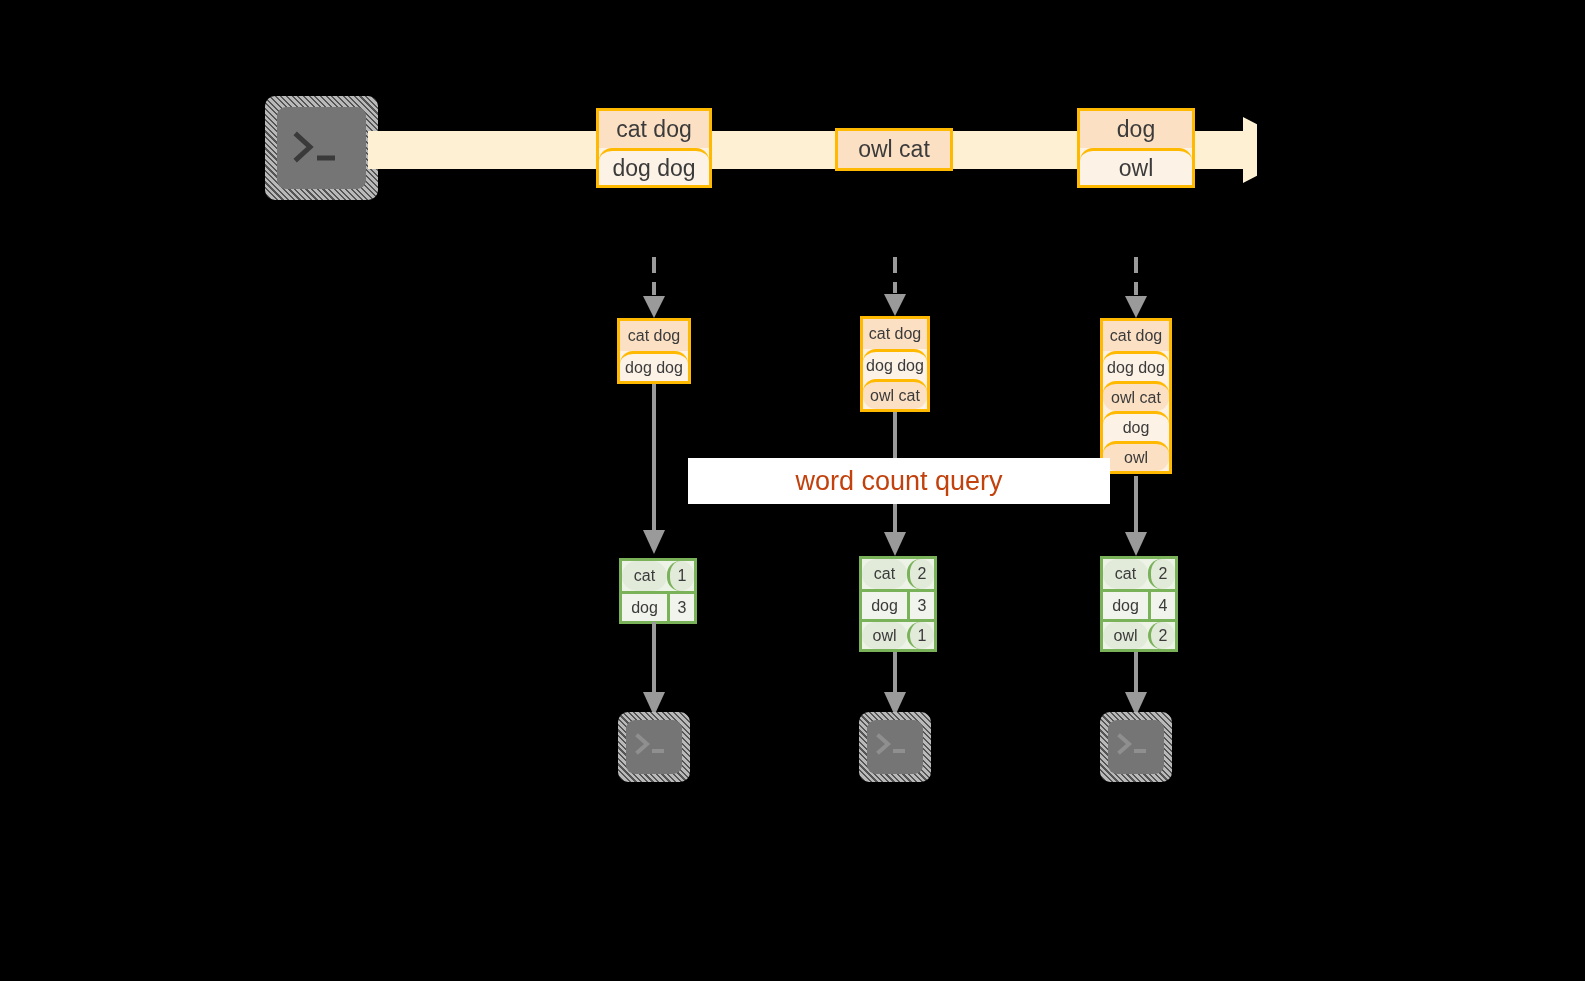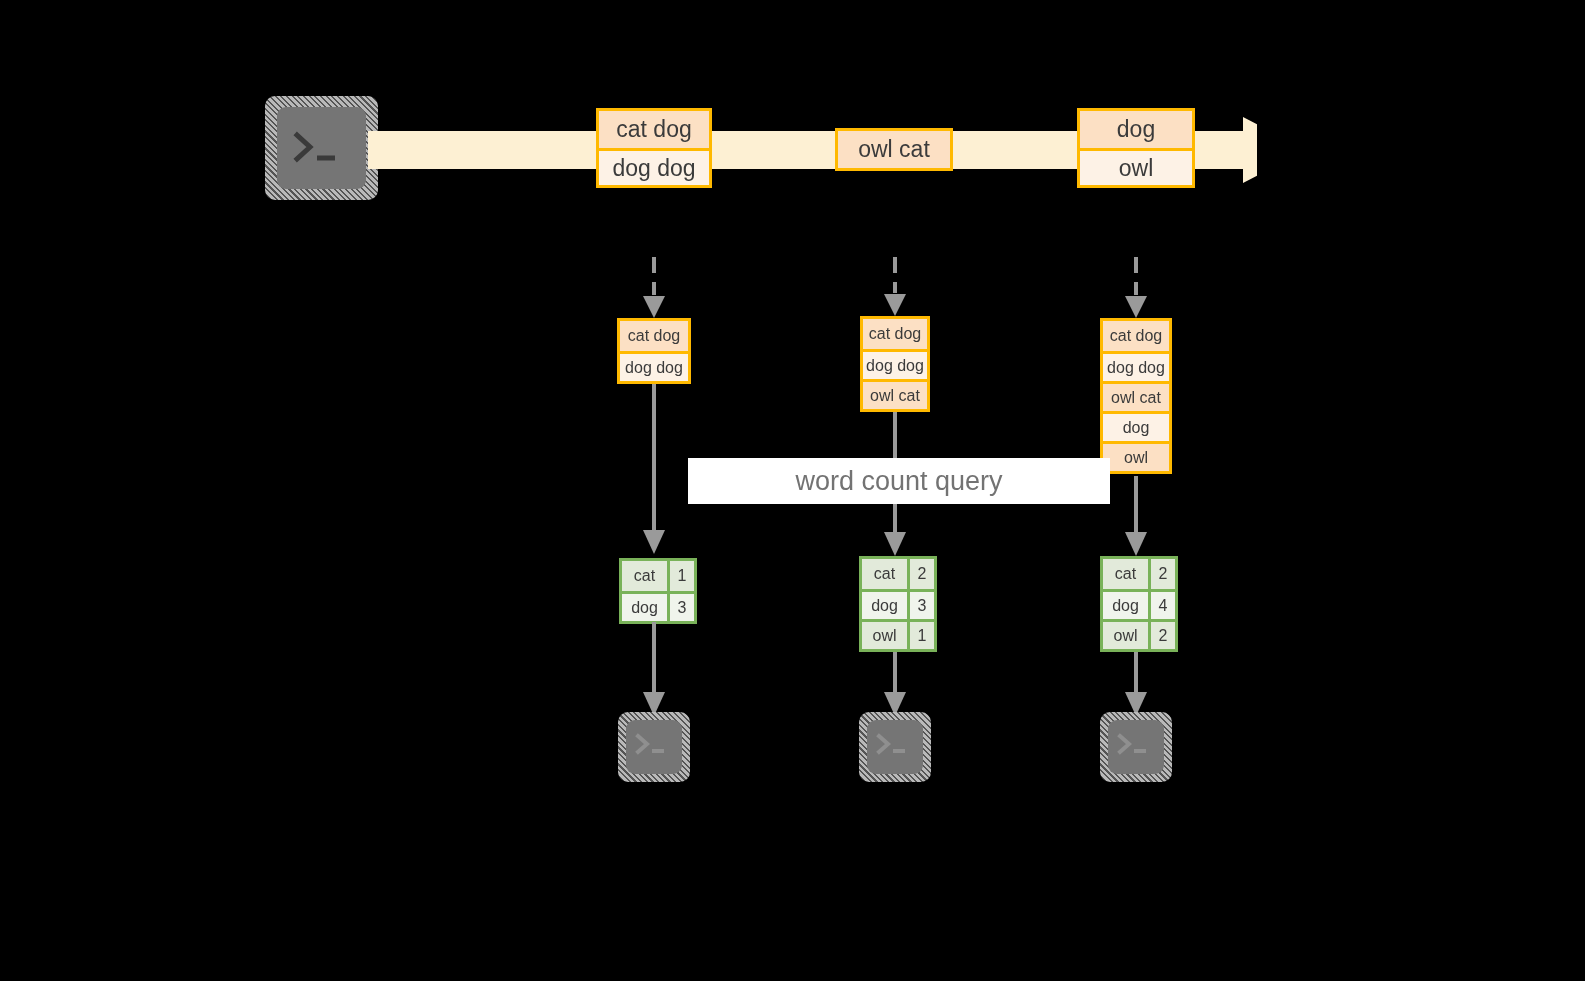--- a/index.html
+++ b/index.html
@@ -61,21 +61,21 @@
   .obox .row {
     box-sizing: border-box;
     display: flex;
     align-items: center;
     justify-content: center;
     color: #3b3b3b;
     white-space: nowrap;
   }
   .obox .row.dark { background: #fce0c4; }
   .obox .row.light { background: #fdf2e6; }
-  .obox .row + .row { border-top: 3px solid #ffb900; }
+  .obox .row + .row { border-top: 3px solid #ffb900; border-radius: 13px; }
 
   .obox.big .row { height: 37px; font-size: 23px; }
   .obox.small .row { height: 30px; font-size: 16px; }
 
   
   .gbox {
     position: absolute;
     box-sizing: border-box;
     border: 3px solid #79b259;
     background: #eef3e8;
@@ -92,40 +92,40 @@
     box-sizing: border-box;
     display: flex;
     align-items: center;
     justify-content: center;
     font-size: 16px;
     color: #3b3b3b;
     white-space: nowrap;
   }
   .gbox .gcell.word { width: 45px; }
   .gbox .gcell.count { width: 27px; border-left: 3px solid #79b259; }
-  .gbox .grow.dark .gcell { background: #e2eada; }
+  .gbox .grow.dark .gcell { background: #e2eada; border-radius: 15px; }
   .gbox .grow.light .gcell { background: #f0f4ec; }
 
   
   .conn { position: absolute; }
   .conn svg { display: block; overflow: visible; }
 
   
   .query-label {
     position: absolute;
     left: 688px;
     top: 458px;
     width: 422px;
     height: 46px;
     background: #ffffff;
     display: flex;
     align-items: center;
     justify-content: center;
     font-size: 27px;
-    color: #737373;
+    color: #c2410c;
     white-space: nowrap;
   }
 </style>
 </head>
 <body>
 
 <div id="canvas">
 
   <div class="terminal" style="left:265px; top:96px; width:113px; height:104px;">
     <div class="hatch"></div>

